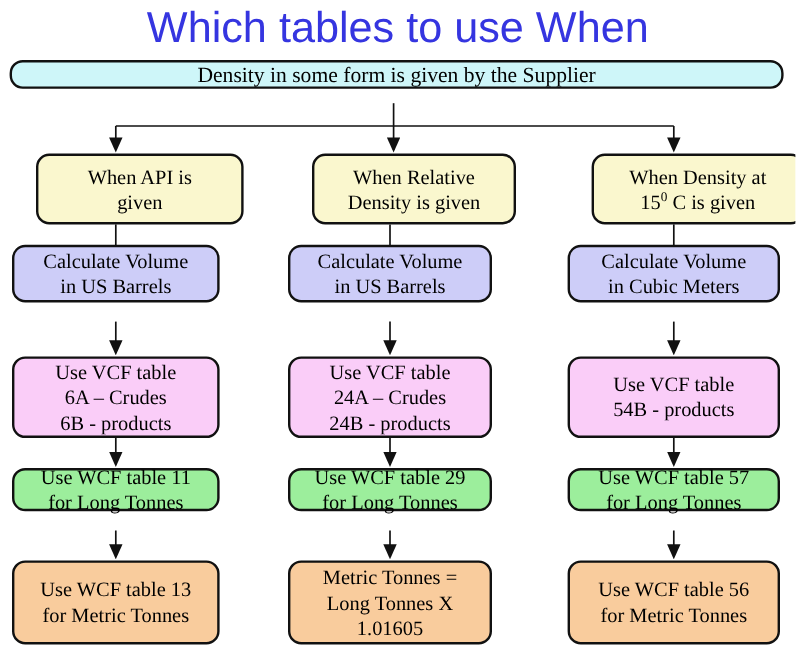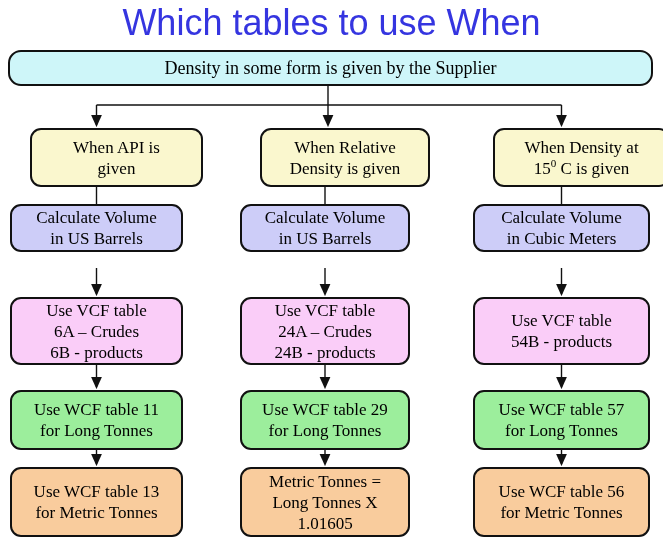--- a/index.html
+++ b/index.html
@@ -47,25 +47,25 @@
   .vcf-box         { background: var(--vcf-fill, #FACDF8); }
   .wcf-long-box    { background: var(--wcf-long-fill, #9CEE9C); }
   .final-box       { background: var(--final-fill, #F9CC9D); }
 
   
   .col0 { left: 10px;  width: 173px; }
   .col1 { left: 240px; width: 170px; }
   .col2 { left: 473px; width: 177px; }
 
   
-  .row-root      { left: 8px; top: 50px; width: 645px; height: 36px; border-radius: 13px; }
+  .row-root      { left: 8px; top: 50px; width: 645px; height: 24px; }
   .row-condition { top: 128px; height: 59px; margin-left: 20px; }
   .row-volume    { top: 204px; height: 48px; }
   .row-vcf       { top: 297px; height: 68px; }
-  .row-wcf-long  { top: 390px; height: 60px; }
+  .row-wcf-long  { top: 390px; height: 36px; }
   .row-final     { top: 467px; height: 70px; }
 
   .connectors {
     position: absolute;
     left: 0; top: 0;
     width: 663px; height: 548px;
     pointer-events: none;
   }
   sup { font-size: 0.65em; line-height: 0; }
 </style>

